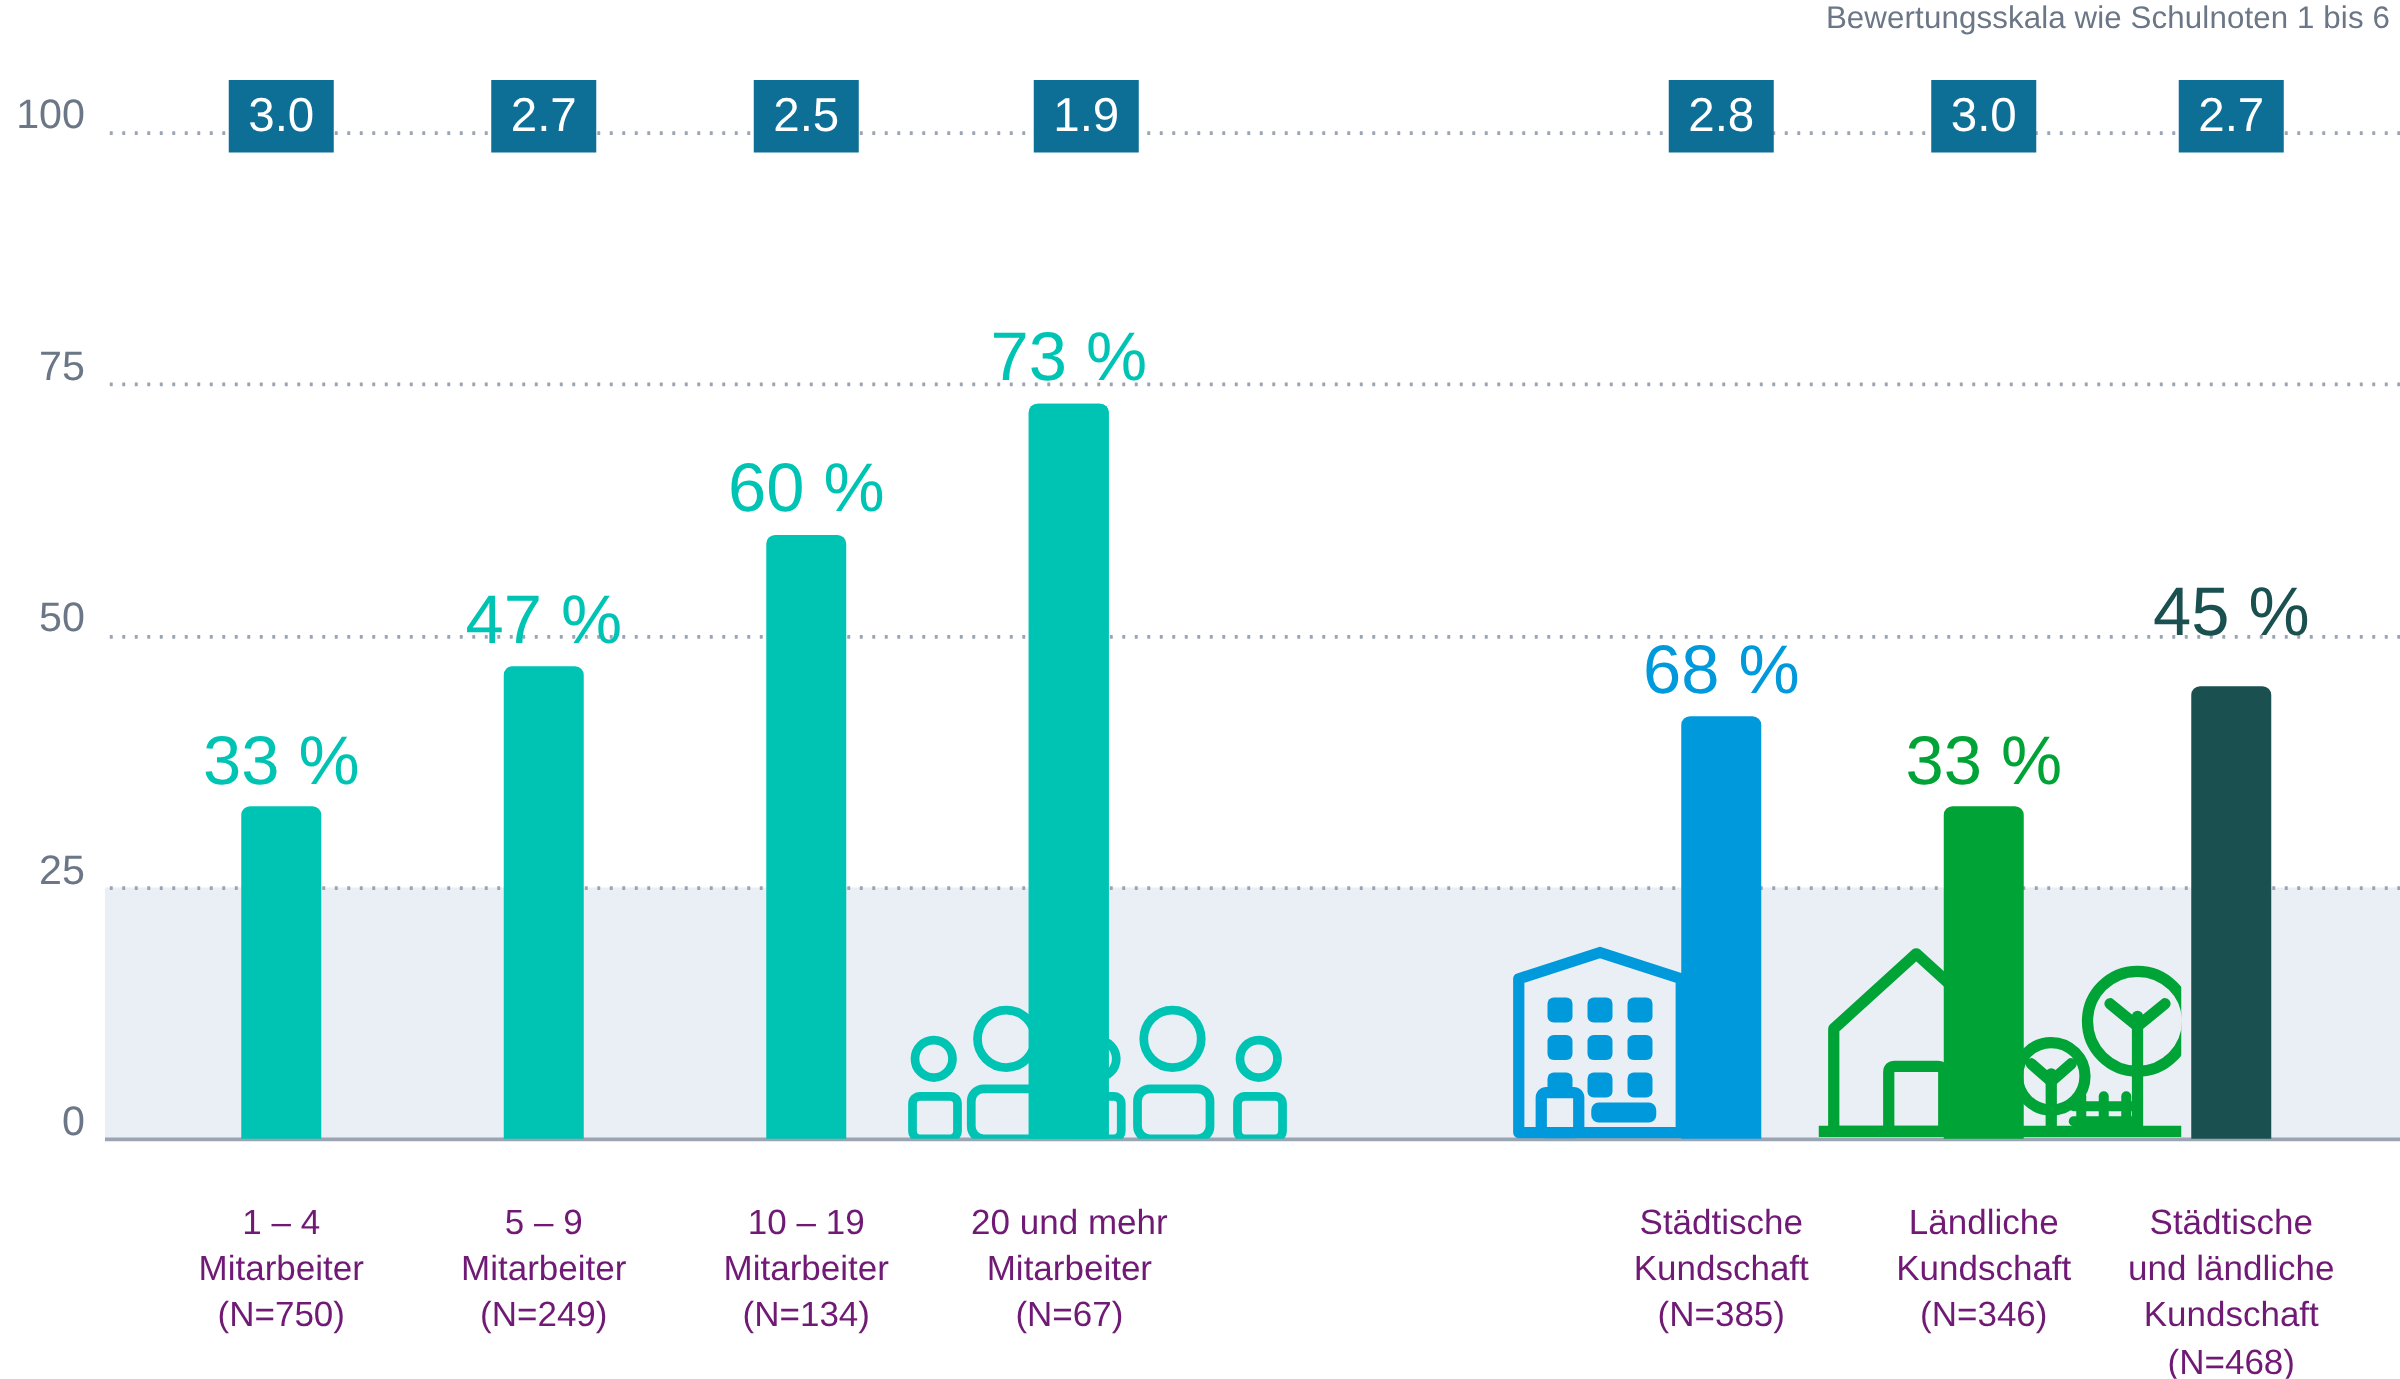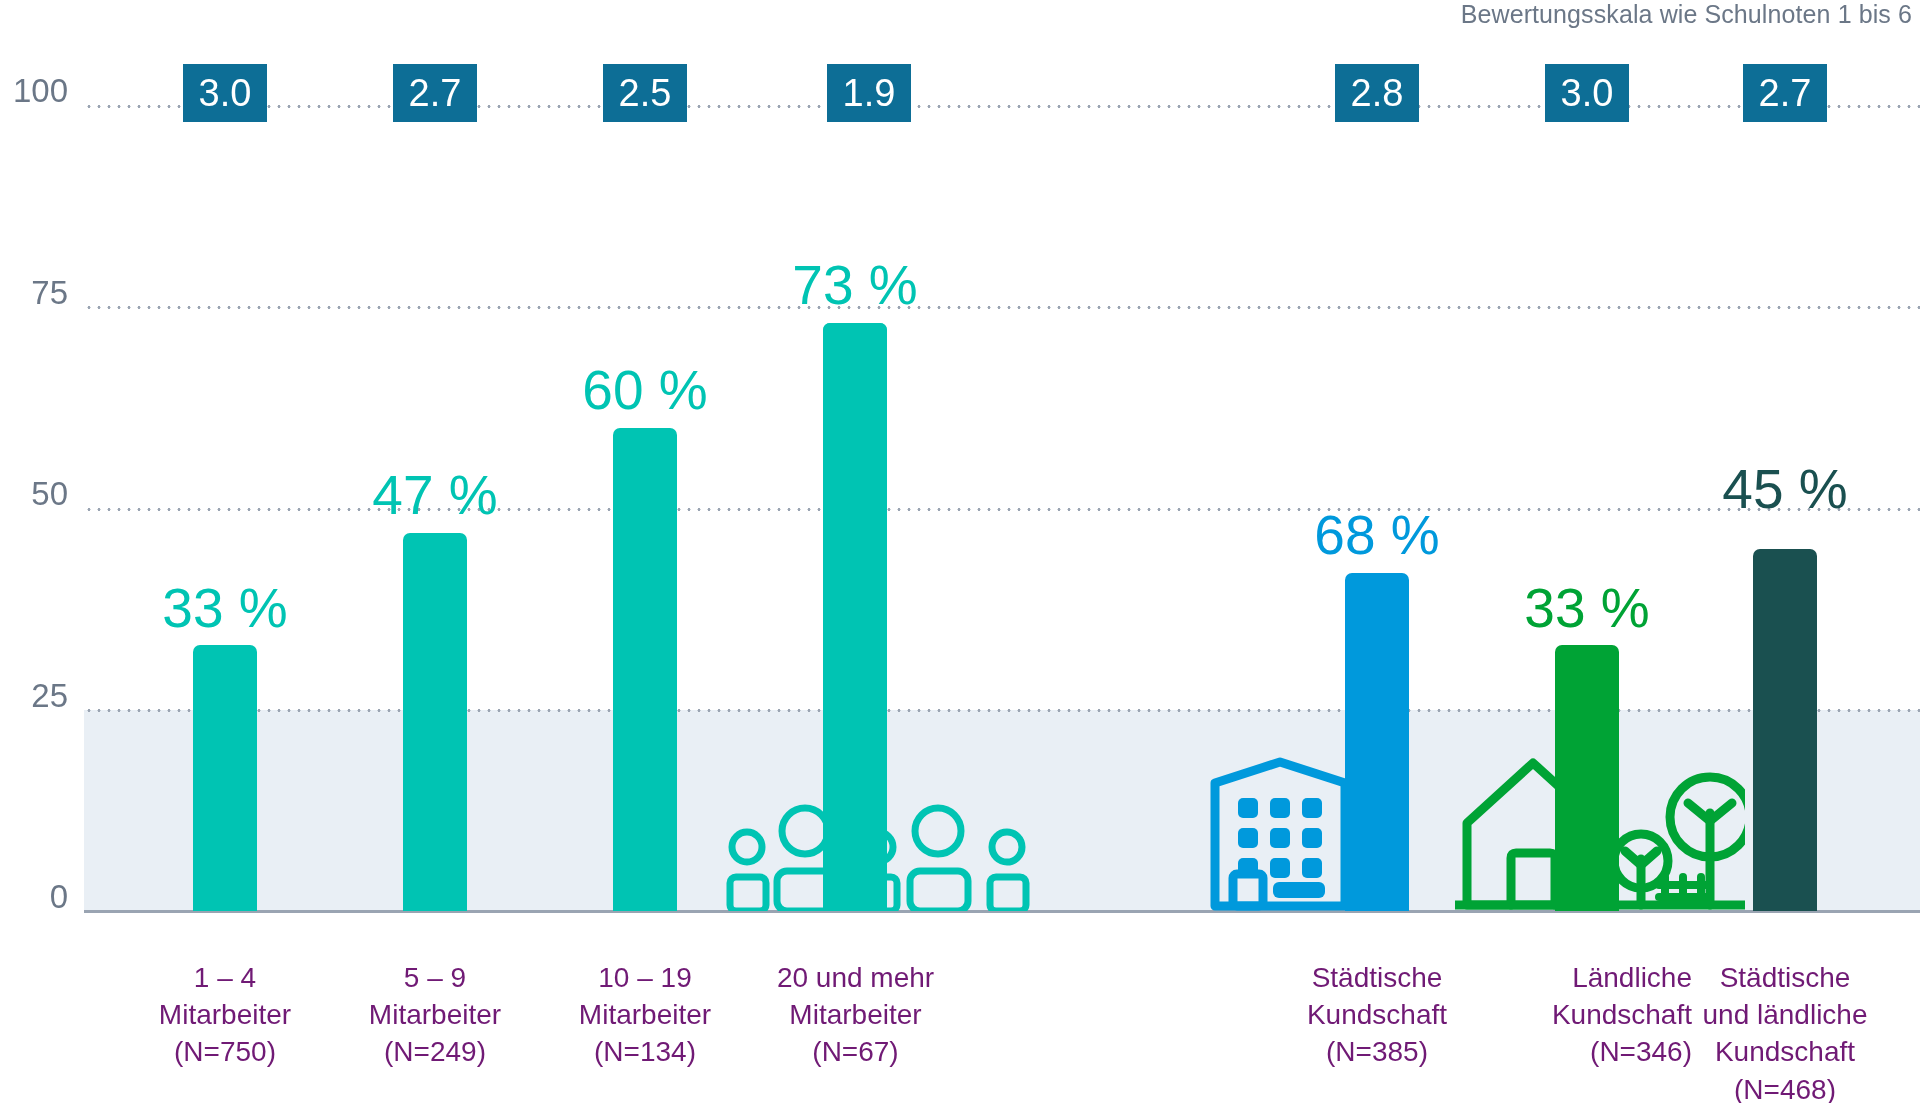--- a/index.html
+++ b/index.html
@@ -180,21 +180,21 @@
       <circle cx="255" cy="76" r="40"></circle>
       <path d="M255 164 L255 72"></path>
       <path d="M233 62 L255 80 L277 62"></path>
       <path d="M0 164 L290 164"></path>
     </svg>
   </div>
 
   <div class="bar" style="left:1555px;width:64px;height:266px;background:#00A335;"></div>
   <div class="valabel" style="left:1507px;width:160px;top:581px;color:#00A335;">33 %</div>
   <div class="badge" style="left:1545px;">3.0</div>
-  <div class="xlabel" style="left:1482px;width:210px;text-align:right;">Ländliche
+  <div class="xlabel" style="left:1482px;width:210px;">Ländliche
 Kundschaft
 (N=346)</div>
 
   <div class="bar" style="left:1753px;width:64px;height:362px;background:#1A5050;"></div>
   <div class="valabel" style="left:1705px;width:160px;top:462px;color:#1A5050;">45 %</div>
   <div class="badge" style="left:1743px;">2.7</div>
   <div class="xlabel" style="left:1670px;width:230px;">Städtische
 und ländliche
 Kundschaft
 (N=468)</div>

